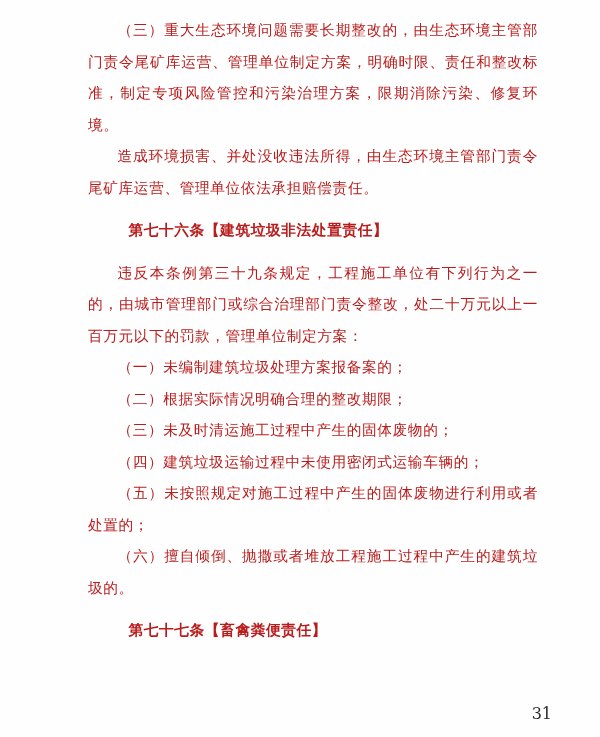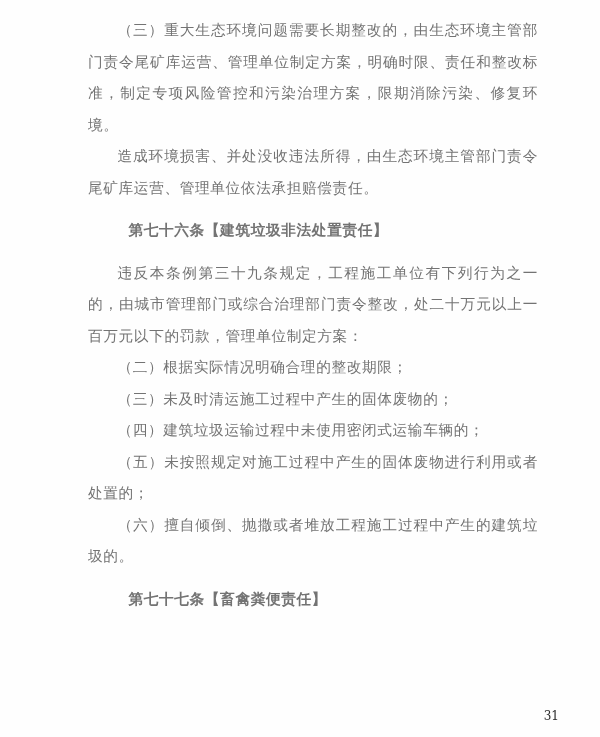--- a/index.html
+++ b/index.html
@@ -21,44 +21,44 @@
     box-sizing: border-box;
     padding: 14px 62px 0 88px;
     background: #fefefe;
   }
   .doc-body {
     font-size: 14.7px;
     line-height: 31.5px;
     letter-spacing: 0.6px;
     text-align: justify;
     text-justify: inter-ideograph;
-    color: #737373;
+    color: #b91c1c;
   }
   .para {
     margin: 0;
     text-indent: 2em;
     text-align: justify;
     text-justify: inter-ideograph;
   }
   .heading-para {
     margin: 11px;
     text-indent: 2em;
     font-weight: 700;
   }
   .heading-para .art-no {
     font-weight: 700;
   }
   .heading-para .art-title {
     font-weight: 700;
   }
   .page-number {
     position: absolute;
-    right: 41px;
+    right: 48px;
     bottom: 14px;
-    font-size: 12px;
+    font-size: 16px;
     font-family: "DejaVu Serif", "Liberation Serif", serif;
     color: #2b2b2b;
     letter-spacing: 0;
   }
 </style>
 </head>
 <body>
 
 <div class="page">
   <div class="doc-body">
@@ -66,20 +66,21 @@
     <p class="para">（三）重大生态环境问题需要长期整改的，由生态环境主管部门责令尾矿库运营、管理单位制定方案，明确时限、责任和整改标准，制定专项风险管控和污染治理方案，限期消除污染、修复环境。</p>
 
     <p class="para">造成环境损害、并处没收违法所得，由生态环境主管部门责令尾矿库运营、管理单位依法承担赔偿责任。</p>
 
     <p class="heading-para">
       <span class="art-no">第七十六条</span><span class="art-title">【建筑垃圾非法处置责任】</span>
     </p>
 
     <p class="para">违反本条例第三十九条规定，工程施工单位有下列行为之一的，由城市管理部门或综合治理部门责令整改，处二十万元以上一百万元以下的罚款，管理单位制定方案：</p>
 
+    <p class="para">（一）未编制建筑垃圾处理方案报备案的；</p>
 
     <p class="para">（二）根据实际情况明确合理的整改期限；</p>
 
     <p class="para">（三）未及时清运施工过程中产生的固体废物的；</p>
 
     <p class="para">（四）建筑垃圾运输过程中未使用密闭式运输车辆的；</p>
 
     <p class="para">（五）未按照规定对施工过程中产生的固体废物进行利用或者处置的；</p>
 
     <p class="para">（六）擅自倾倒、抛撒或者堆放工程施工过程中产生的建筑垃圾的。</p>

